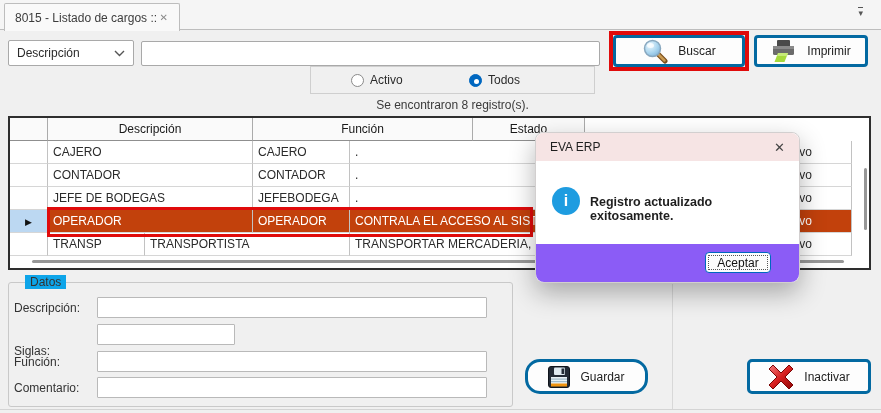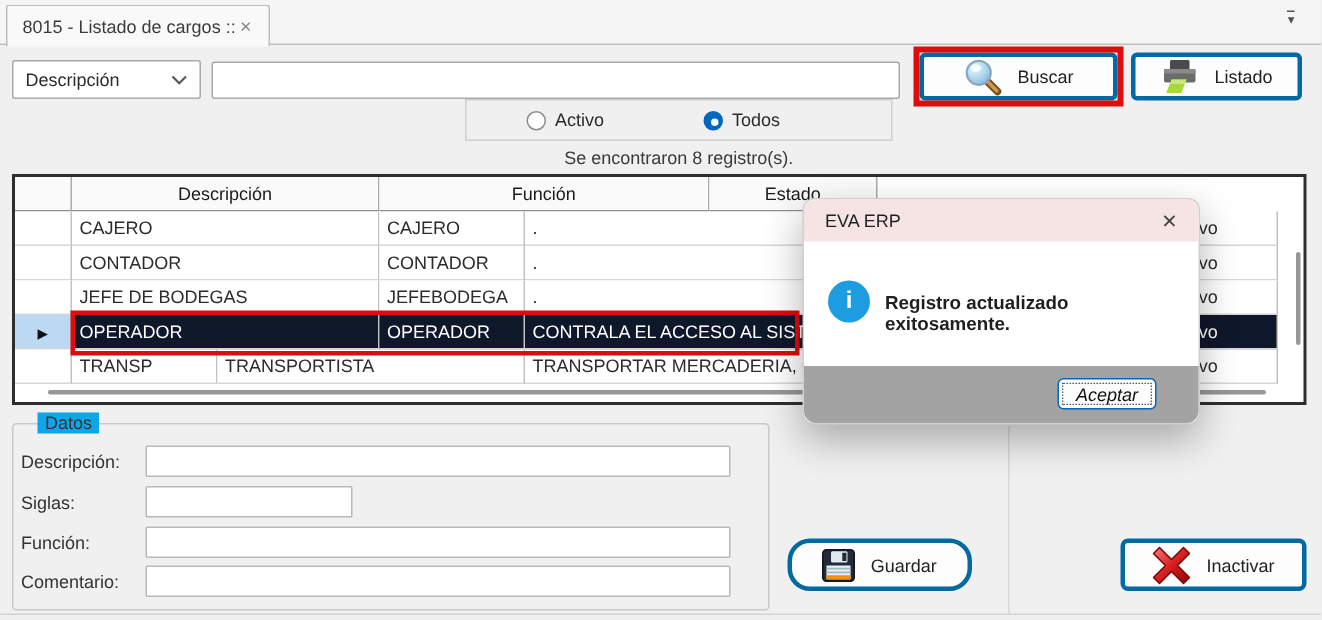--- a/index.html
+++ b/index.html
@@ -36,33 +36,33 @@
   .radio-circle.checked::after { content:""; position:absolute; left:4px; top:4px; width:5px; height:5px; border-radius:50%; background:#fff; }
   .results-line { position:absolute; left:310px; top:98px; width:285px; text-align:center; color:#3a3a3a; }
 
   
   .grid { position:absolute; left:8px; top:116px; width:863px; height:154px; border:2px solid #2e2e2e; background:#fff; z-index:1; }
   .g-row { display:flex; height:23px; }
   .g-cell { height:23px; line-height:22px; padding:0 5px; white-space:nowrap; overflow:hidden; border-right:1px solid #c2c2c2; border-bottom:1px solid #d6d6d6; background:#fff; }
   .g-head .g-cell { background:#fafafa; text-align:center; border-right:1px solid #ababab; border-bottom:1px solid #8f8f8f; color:#1a1a1a; }
   .c-sel{width:38px; flex:none; text-align:center; padding:0;} .c-desc{width:205px; flex:none;} .c-sig{width:97px; flex:none;}
   .c-fun{width:220px; flex:none;} .c-com{width:170px; flex:none;} .c-est{width:112px; flex:none; text-align:center;}
-  .g-row.selected .g-cell { background:#0f172a; color:#fff; }
+  .g-row.selected .g-cell { background:#c2410c; color:#fff; }
   .g-row.selected .c-sel { background:#bcd8f2; color:#111; }
   .sel-arrow { font-size:9px; }
   .vscroll { position:absolute; right:2px; top:50px; width:3px; height:62px; background:#979797; border-radius:2px; }
   .hscroll { position:absolute; left:22px; bottom:5px; width:812px; height:3px; background:#979797; border-radius:2px; }
 
   
   .dialog { position:absolute; left:535px; top:132px; width:265px; height:151px; background:#fff; border:1px solid #d2cfcf; border-radius:8px; box-shadow:0 10px 26px rgba(0,0,0,.30); z-index:10; }
   .dlg-title { position:absolute; left:0; top:0; right:0; height:28px; background:#f6e4e4; border-radius:8px 8px 0 0; display:flex; align-items:center; padding:0 10px 0 14px; color:#1f1f1f; }
   .dlg-close { margin-left:auto; font-size:13px; color:#444; padding:2px 4px; }
   .dlg-info { position:absolute; left:16px; top:54px; width:28px; height:28px; border-radius:50%; background:#1e9ce0; color:#fff; font-weight:bold; font-size:16px; text-align:center; line-height:28px; }
   .dlg-msg { position:absolute; left:54px; top:62px; right:8px; font-size:12.5px; font-weight:600; color:#1f1f1f; }
-  .dlg-footer { position:absolute; left:0; bottom:0; right:0; height:38px; background:#a3a3a3; border-radius:0 0 8px 8px;font-style:italic; }
+  .dlg-footer { position:absolute; left:0; bottom:0; right:0; height:38px; background:#8b5cf6; border-radius:0 0 8px 8px; }
   .accept-btn { position:absolute; right:28px; top:8px; width:66px; height:21px; background:#fcfcfc; border:1px solid #0067c0; border-radius:4px; outline:1px dotted #555; outline-offset:-4px; display:flex; align-items:center; justify-content:center; color:#111; }
 
   
   .datos-box { position:absolute; left:8px; top:282px; width:505px; height:125px; border:1px solid #c9c9c9; border-radius:3px; }
   .datos-legend { position:absolute; left:16px; top:-8px; background:#0ea5e9; padding:0 5px; color:#333; }
   .f-label { position:absolute; left:14px; width:80px; color:#333; }
   .f-input { position:absolute; left:97px; height:21px; background:#fff; border:1px solid #b9b9b9; border-radius:1px; font:inherit; padding:0 5px; }
   .guardar-btn { position:absolute; left:525px; top:359px; width:123px; height:35px; border-radius:15px; }
   .inactivar-btn { position:absolute; left:747px; top:359px; width:124px; height:35px; border-radius:5px; }
   .v-divider { position:absolute; left:672px; top:284px; width:1px; height:125px; background:#d8d8d8; }
@@ -108,21 +108,21 @@
   <div class="annot annot-buscar"></div>
 
   <div class="btn imprimir-btn">
     <svg width="26" height="24" viewBox="0 0 26 24">
       <rect x="6" y="1" width="13" height="8" rx="1" fill="#4a4a4a"></rect>
       <rect x="2" y="7" width="21" height="9" rx="1.5" fill="#6b6b6b"></rect>
       <rect x="2" y="7" width="21" height="3" fill="#8a8a8a"></rect>
       <polygon points="7,14 17,14 13.5,23 3.5,23" fill="#a6d93c"></polygon>
       <polygon points="7,14 17,14 16,17 6,17" fill="#c6ea77"></polygon>
     </svg>
-    <span>Listado</span>
+    <span>Imprimir</span>
   </div>
 
   <div class="radio-box">
     <div class="radio-item radio-activo">
       <span class="radio-circle"></span>
       <span>Activo</span>
     </div>
     <div class="radio-item radio-todos">
       <span class="radio-circle checked"></span>
       <span>Todos</span>
@@ -194,21 +194,21 @@
     <div class="dlg-footer">
       <div class="accept-btn">Aceptar</div>
     </div>
   </div>
 
   <div class="datos-box">
     <span class="datos-legend">Datos</span>
   </div>
   <span class="f-label" style="top:301px">Descripción:</span>
   <input class="f-input" style="top: 297px; width: 390px;" value="">
-  <span class="f-label" style="top:328px">Siglas:</span>
+  <span class="f-label" style="top:344px">Siglas:</span>
   <input class="f-input" style="top: 324px; width: 138px;" value="">
   <span class="f-label" style="top:355px">Función:</span>
   <input class="f-input" style="top: 351px; width: 390px;" value="">
   <span class="f-label" style="top:381px">Comentario:</span>
   <input class="f-input" style="top: 377px; width: 390px;" value="">
 
   <div class="btn guardar-btn">
     <svg width="22" height="22" viewBox="0 0 22 22">
       <rect x="0.5" y="0.5" width="21" height="21" rx="2.5" fill="#232b36" stroke="#10151c"></rect>
       <rect x="6" y="1.5" width="11" height="7.5" rx="1" fill="#dfeaf0"></rect>

